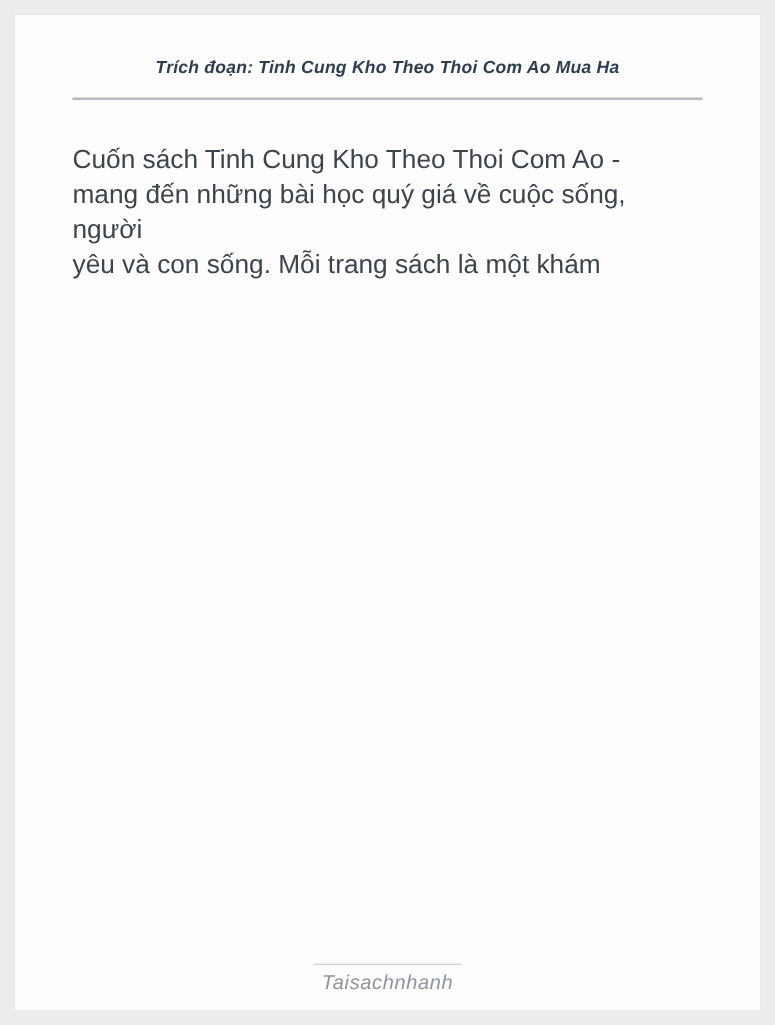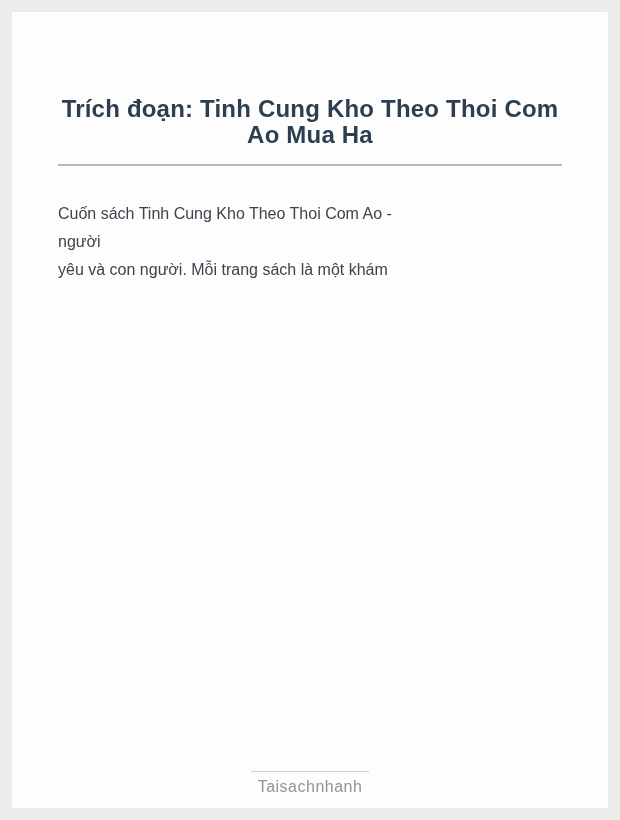--- a/index.html
+++ b/index.html
@@ -18,49 +18,51 @@
     width: 596px;
     height: 796px;
     background: #fdfdfd;
     box-shadow: 0 0 2px rgba(0,0,0,0.04);
     overflow: hidden;
   }
   .content {
     padding: 0 46px;
   }
   .page-title {
-    margin-top: 84px;
+    margin-top: 28px;
     text-align: center;
     color: #2d3e50;
-    font-size: 24px;
+    font-size: 14px;
     font-weight: 600;
     letter-spacing: 0.2px;
     line-height: 26px;
+    font-style: italic;
   }
   .title-divider {
     margin-top: 12px;
     height: 0;
     border: none;
     border-top: 2px solid #b6babe;
   }
   .excerpt {
     margin-top: 34px;
     color: #3d444c;
-    font-size: 16px;
+    font-size: 21px;
     line-height: 28px;
   }
   .excerpt-line {
     white-space: pre;
   }
   .footer {
     position: absolute;
     left: 0;
     right: 0;
     bottom: 12px;
     text-align: center;
+    font-style: italic;
   }
   .footer-divider {
     width: 118px;
     margin: 0 auto 6px auto;
     height: 0;
     border: none;
     border-top: 1px solid #cfd2d5;
   }
   .footer-brand {
     color: #8d949b;
@@ -71,22 +73,23 @@
 </head>
 <body>
 
 <div class="page-card">
   <div class="content">
     <h1 class="page-title">Trích đoạn: Tinh Cung Kho Theo Thoi Com Ao Mua Ha</h1>
     <hr class="title-divider">
 
     <div class="excerpt">
       <div class="excerpt-line">Cuốn sách Tinh Cung Kho Theo Thoi Com Ao -</div>
+      <div class="excerpt-line">mang đến những bài học quý giá về cuộc sống,</div>
       <div class="excerpt-line">người</div>
-      <div class="excerpt-line">yêu và con người. Mỗi trang sách là một khám</div>
+      <div class="excerpt-line">yêu và con sống. Mỗi trang sách là một khám</div>
     </div>
   </div>
 
   <div class="footer">
     <hr class="footer-divider">
     <div class="footer-brand">Taisachnhanh</div>
   </div>
 </div>
 
 </body></html>

